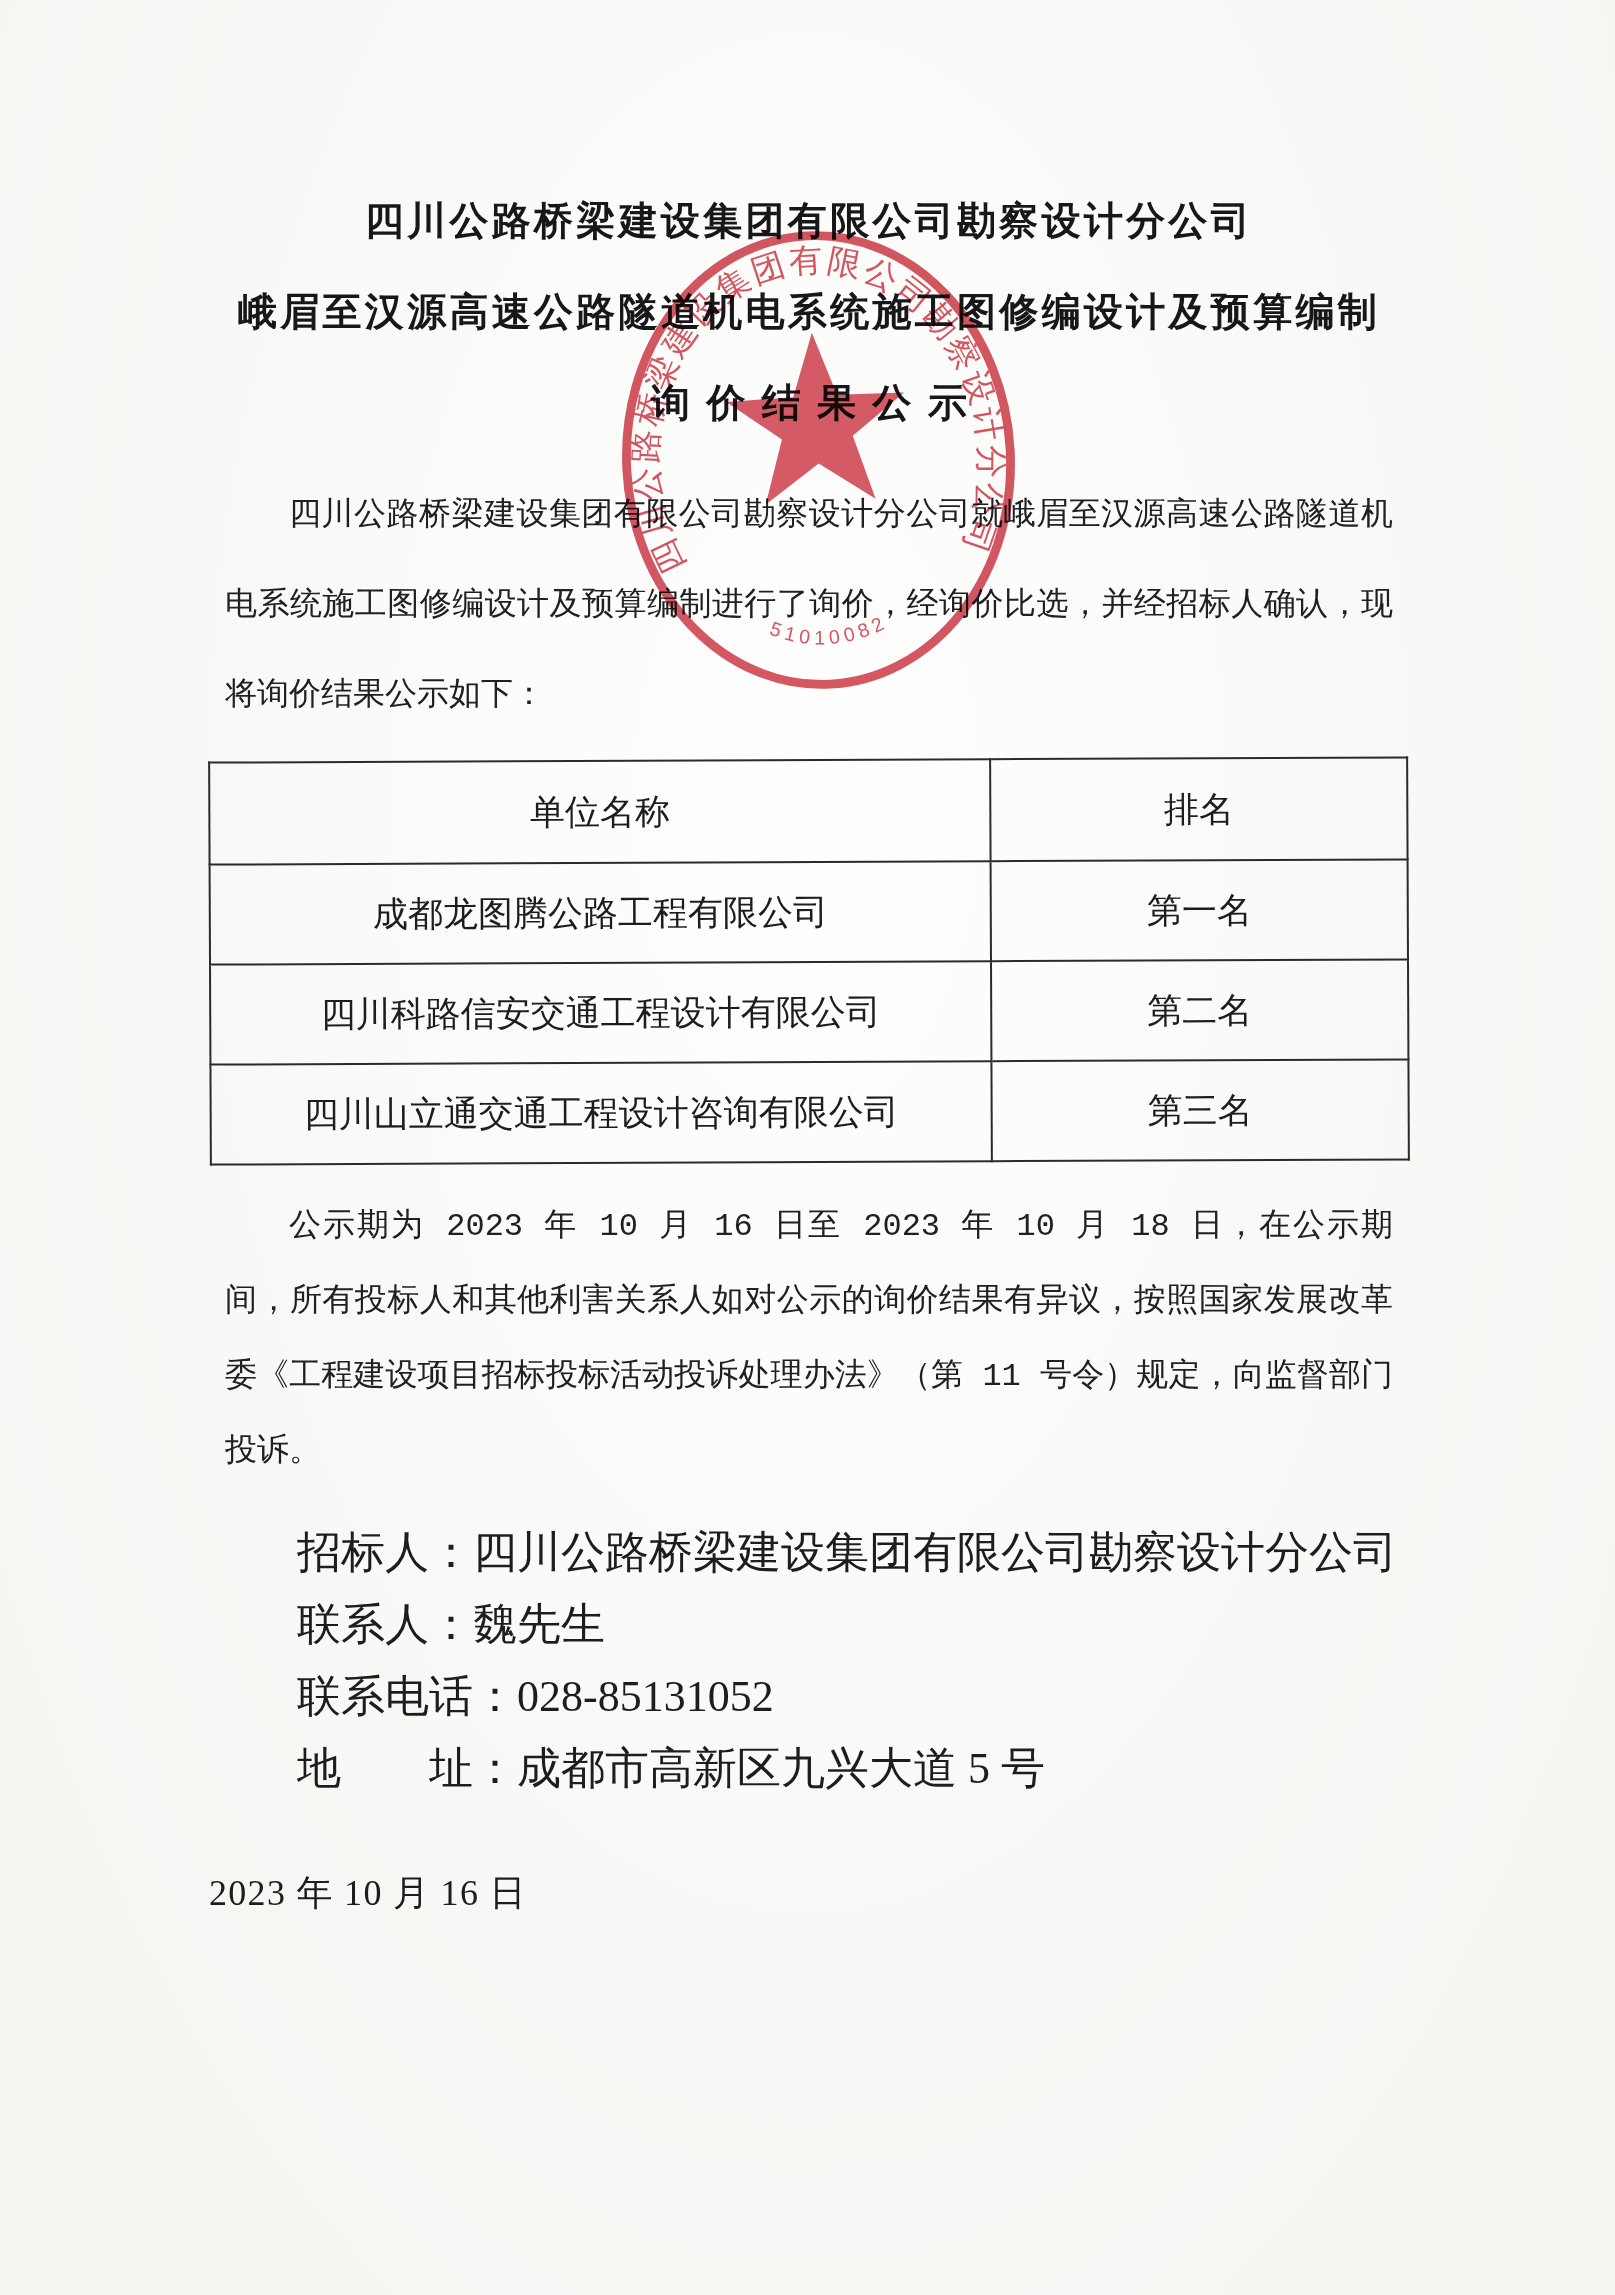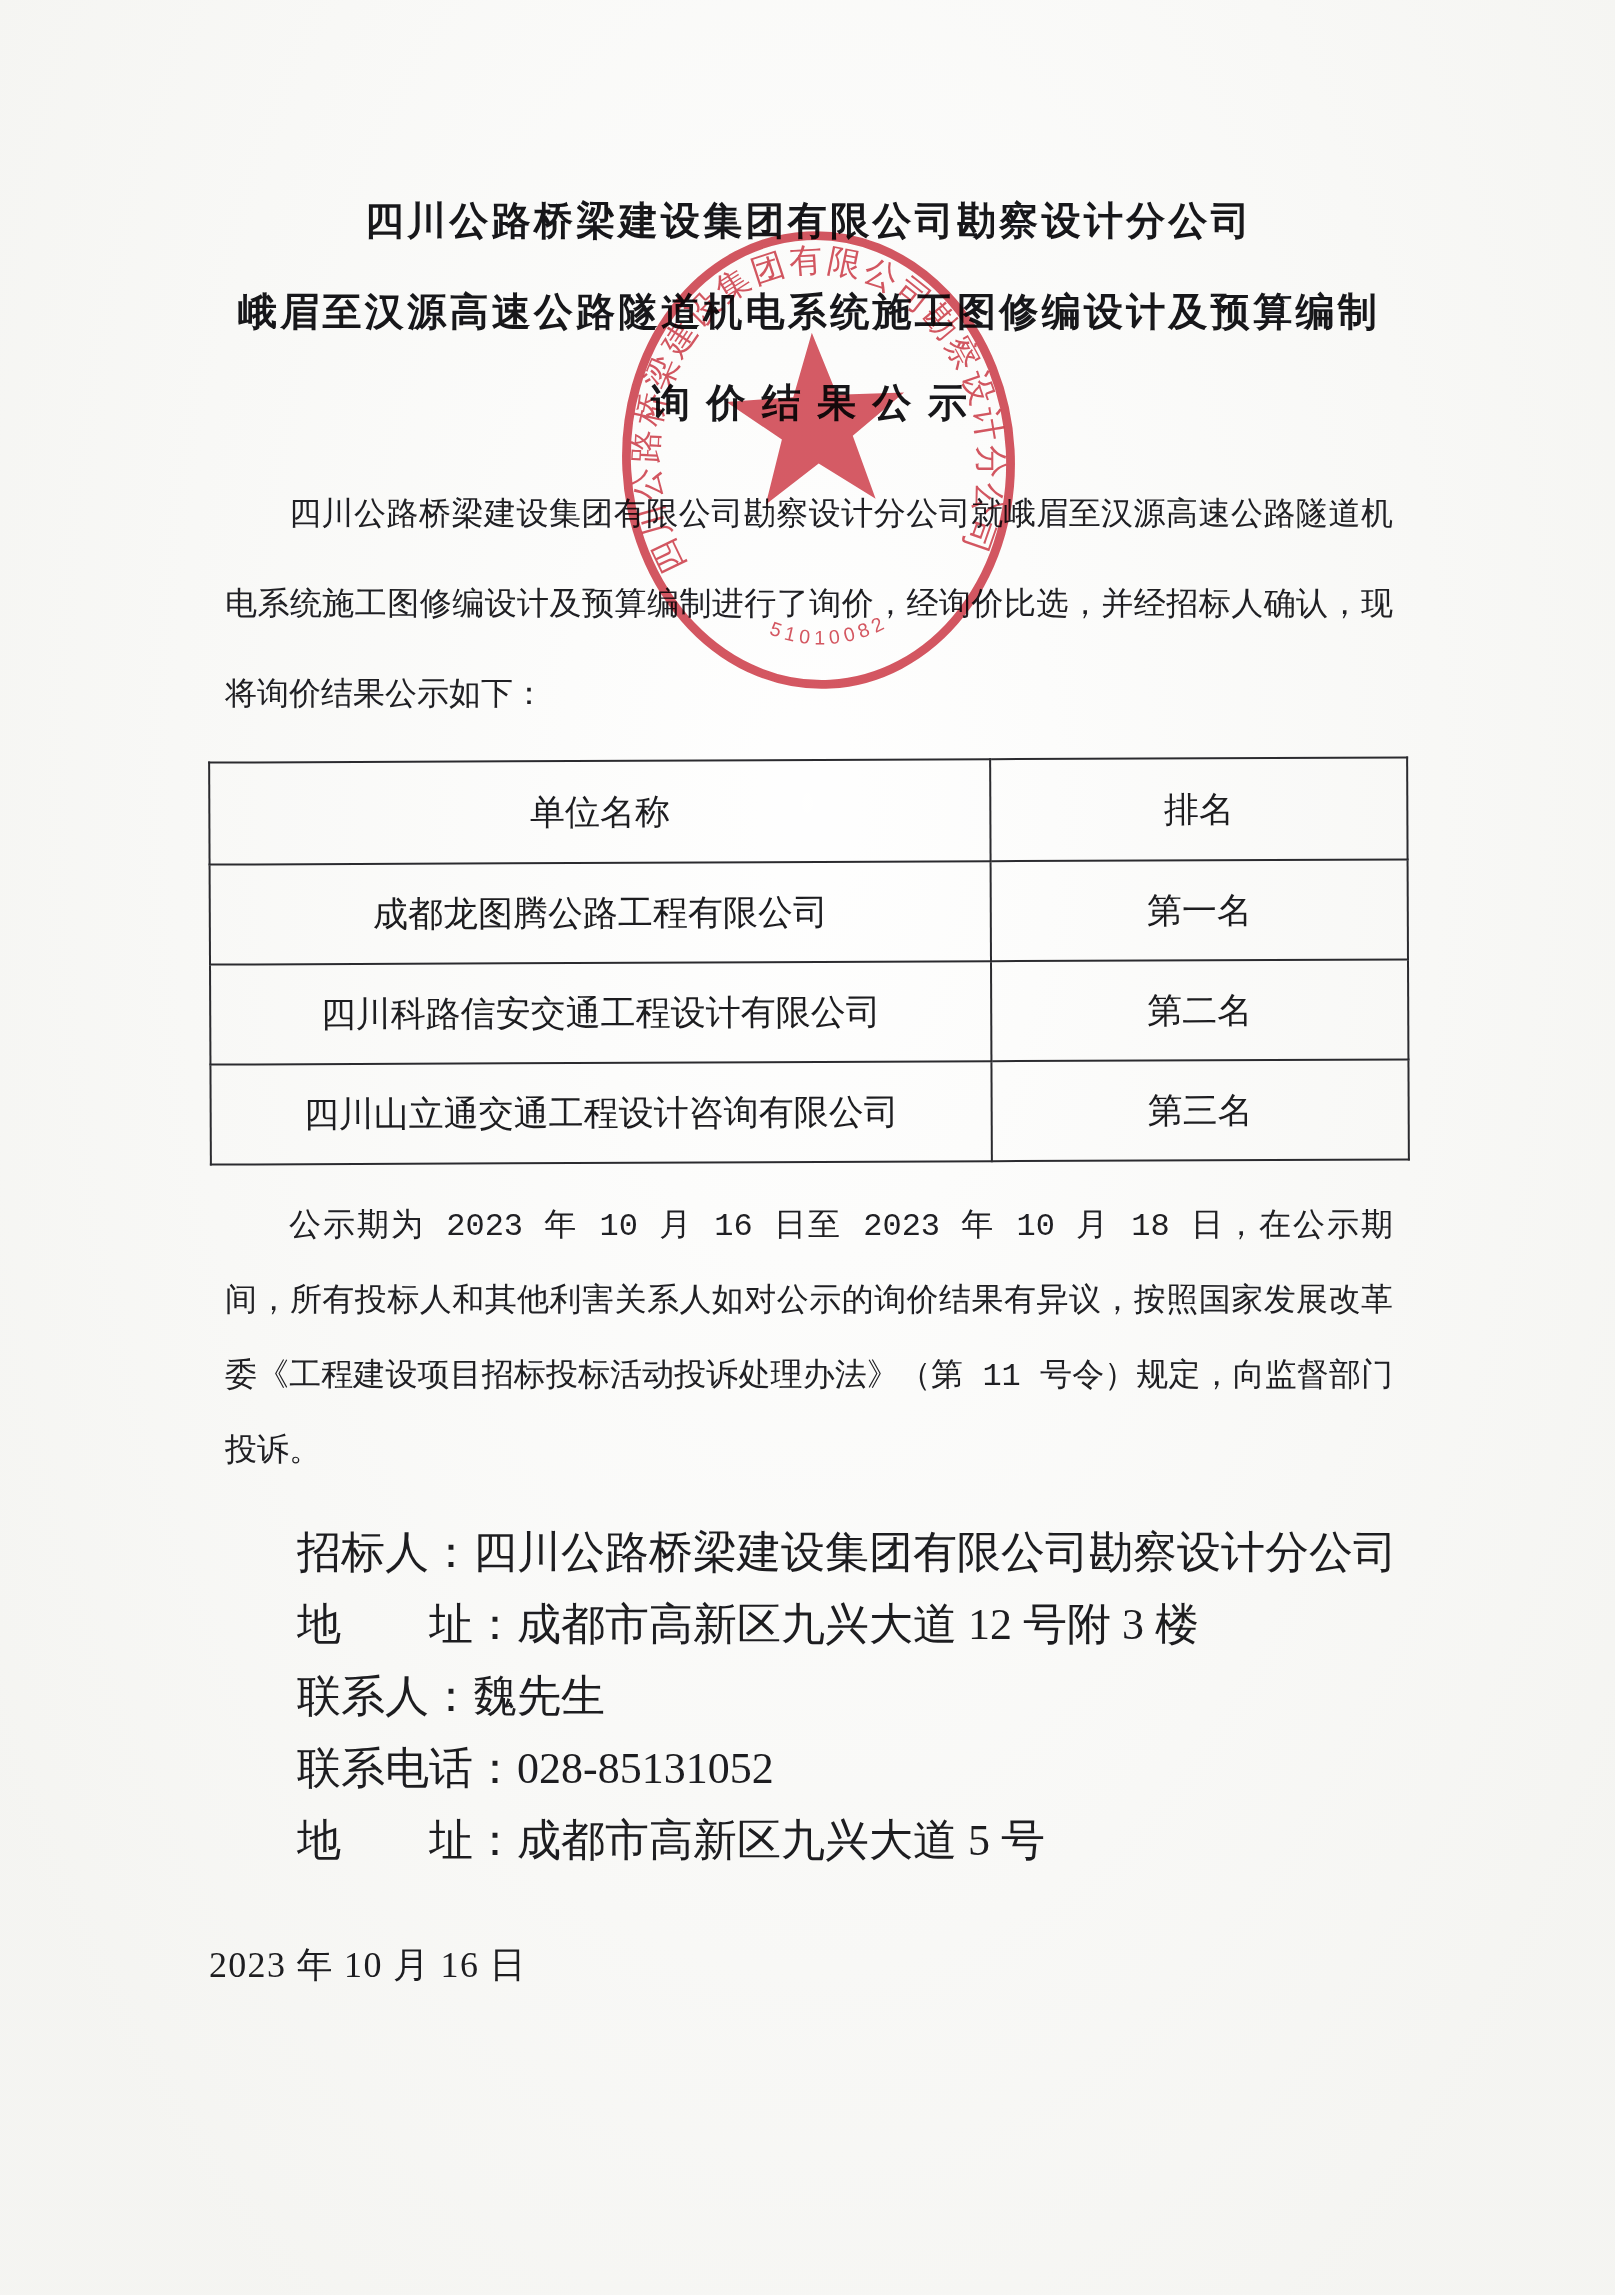--- a/index.html
+++ b/index.html
@@ -140,21 +140,20 @@
           <td>四川山立通交通工程设计咨询有限公司</td>
           <td>第三名</td>
         </tr>
       </tbody>
     </table>
 
     <p class="para para--second">公示期为 2023 年 10 月 16 日至 2023 年 10 月 18 日，在公示期间，所有投标人和其他利害关系人如对公示的询价结果有异议，按照国家发展改革委《工程建设项目招标投标活动投诉处理办法》（第 11 号令）规定，向监督部门投诉。</p>
 
     <div class="contact">
       <div class="contact-line">招标人：四川公路桥梁建设集团有限公司勘察设计分公司</div>
-      <div class="contact-line">地　　址：成都市高新区九兴大道 12 号附 3 楼</div>
       <div class="contact-line">联系人：魏先生</div>
       <div class="contact-line">联系电话：028-85131052</div>
       <div class="contact-line">地　　址：成都市高新区九兴大道 5 号</div>
     </div>
 
     <div class="doc-date">2023 年 10 月 16 日</div>
 
   </div>
 
   <div class="seal">

